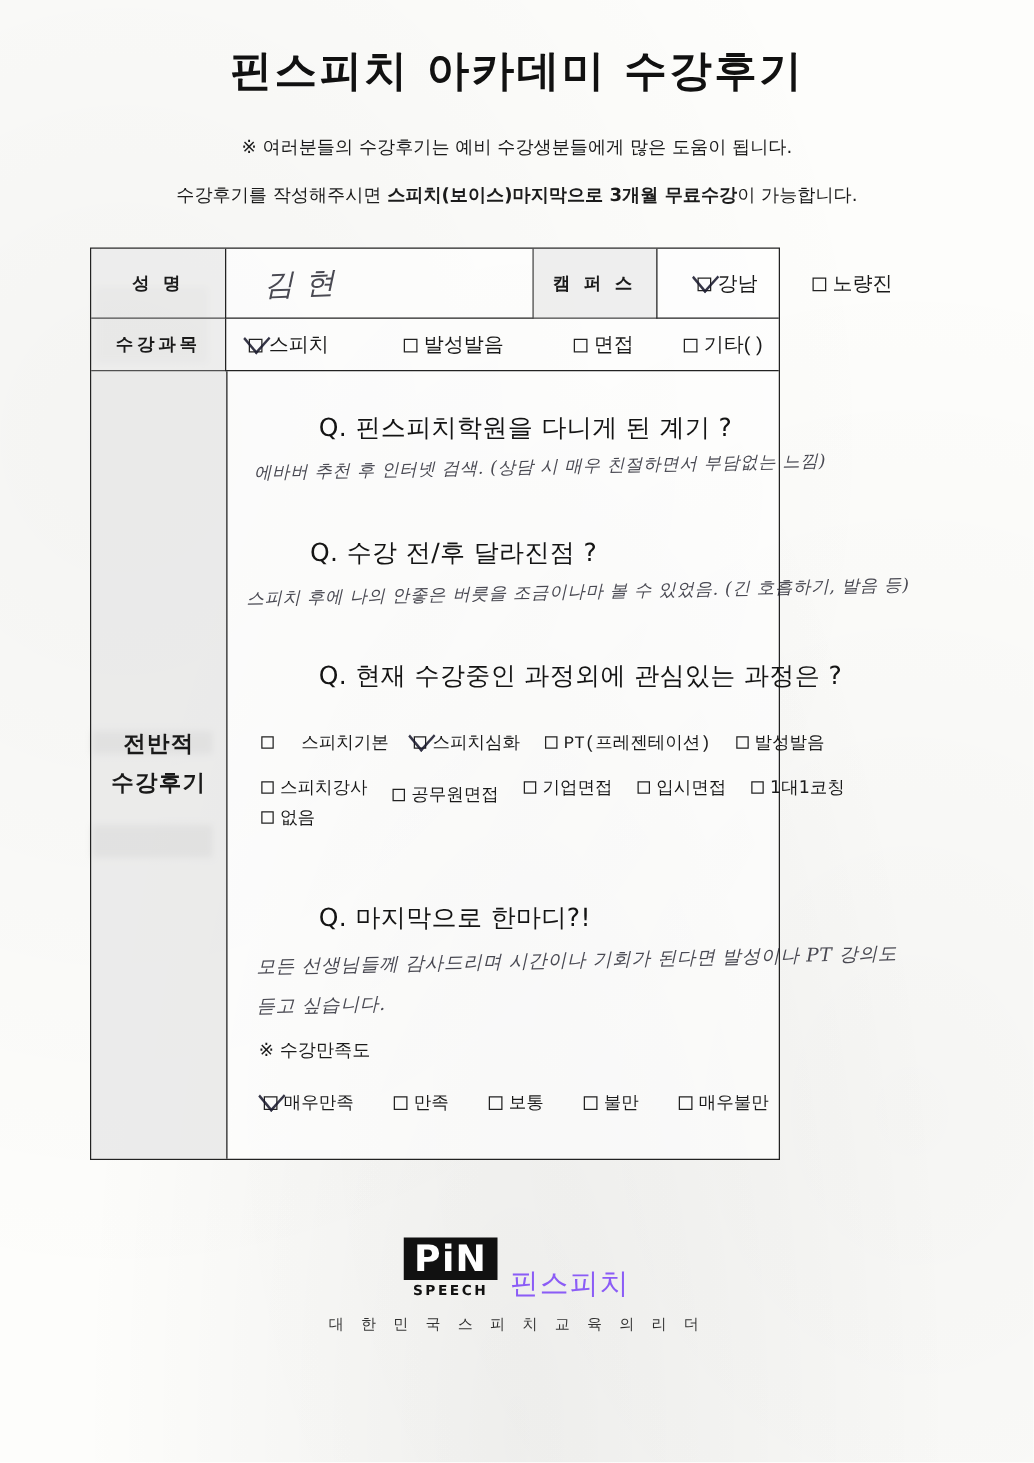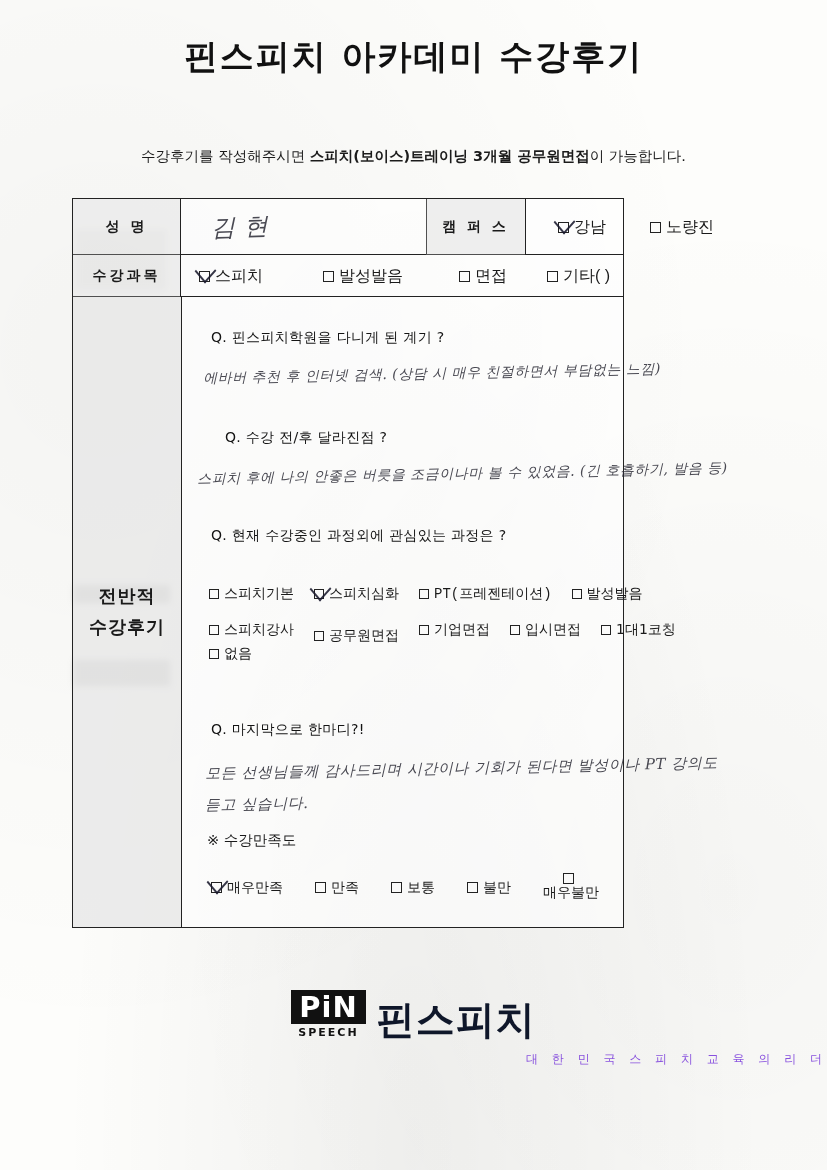--- a/index.html
+++ b/index.html
@@ -107,24 +107,25 @@
     font-size: 18px; font-weight: bold; line-height: 1.7;
     letter-spacing: 1px;
     font-family: "DejaVu Sans", sans-serif;
   }
   .body-content {
     position: absolute; left: 108px; top: 0; width: 574px; height: 630px;
   }
 
   .q {
     position: absolute;
-    font-size: 14px;
+    font-size: 20px;
     font-family: "DejaVu Sans", sans-serif;
     color: #141414;
     letter-spacing: 0.3px;
+    margin-left: 44px;
   }
   .answer {
     position: absolute;
     font-family: "DejaVu Serif", serif;
     font-size: 14px;
     color: #2a2a35;
     font-style: italic;
     opacity: 0.85;
     transform: rotate(-1.2deg);
     white-space: nowrap;
@@ -203,55 +204,55 @@
   .logo-sub {
     font-size: 11px;
     letter-spacing: 2px;
     font-weight: bold;
     font-family: "DejaVu Sans", sans-serif;
     color: #111;
     margin-top: 2px;
   }
   .logo-word {
     font-family: "DejaVu Sans", sans-serif;
-    font-weight: bold;
-    font-size: 39px;
-    color: #0f172a;
+    font-weight: normal;
+    font-size: 23px;
+    color: #8b5cf6;
     line-height: 1;
     letter-spacing: 1px;
   }
   .logo-tag {
     margin-top: 12px;
     font-size: 12px;
     letter-spacing: 5px;
-    color: #6d28d9;
+    color: #000000;
     font-family: "DejaVu Sans", sans-serif;
     opacity: 0.8;
-    text-align: right;
   }
   .smudge {
     position: absolute;
     pointer-events: none;
     background: rgba(90,90,90,0.22);
     filter: blur(3px);
   }
 </style>
 </head>
 <body>
 
 <div class="page">
   <div class="scan-noise"></div>
   <div class="smudge" style="left:74px; top:585px; width:96px; height:18px;"></div>
   <div class="smudge" style="left:74px; top:660px; width:96px; height:26px;"></div>
   <div class="smudge" style="left:76px; top:230px; width:90px; height:60px; opacity:0.5;"></div>
 
   <div class="title">핀스피치 아카데미 수강후기</div>
 
+  <div class="subtitle1">※ 여러분들의 수강후기는 예비 수강생분들에게 많은 도움이 됩니다.</div>
   <div class="subtitle2">
-    <span>수강후기를 작성해주시면 </span><span class="hl">스피치(보이스)트레이닝 3개월 공무원면접</span><span>이 가능합니다.</span>
+    <span>수강후기를 작성해주시면 </span><span class="hl">스피치(보이스)마지막으로 3개월 무료수강</span><span>이 가능합니다.</span>
   </div>
 
   <div class="form">
 
     <div class="row-name">
       <div class="cell-label name-label">성 명</div>
       <div class="name-value">
         <div class="answer" style="left:30px; top:12px; font-size:24px; transform:rotate(-2deg);">김 현</div>
       </div>
       <div class="cell-label campus-label">캠 퍼 스</div>
@@ -292,27 +293,27 @@
     <div class="row-body">
       <div class="body-label">
         <span style="white-space:pre-line;">전반적
 수강후기</span>
       </div>
       <div class="body-content">
 
         <div class="q" style="left:30px; top:32px;">Q. 핀스피치학원을 다니게 된 계기 ?</div>
         <div class="answer" style="left:22px; top:68px;">에바버 추천 후 인터넷 검색. (상담 시 매우 친절하면서 부담없는 느낌)</div>
 
-        <div class="q" style="left:44px; top:132px;">Q. 수강 전/후 달라진점 ?</div>
+        <div class="q" style="left:23px; top:132px;">Q. 수강 전/후 달라진점 ?</div>
         <div class="answer" style="left:16px; top:168px;">스피치 후에 나의 안좋은 버릇을 조금이나마 볼 수 있었음. (긴 호흡하기, 발음 등)</div>
 
         <div class="q" style="left:30px; top:230px;">Q. 현재 수강중인 과정외에 관심있는 과정은 ?</div>
 
         <div class="cbline" style="left:28px; top:288px;">
-          <span class="cb" style="margin-right:20px;">
+          <span class="cb" style="margin-right:20px;gap:17px;">
             <span class="box"></span>
             <span>스피치기본</span>
           </span>
           <span class="cb" style="margin-right:20px;font-family:Liberation Serif, serif;">
             <span class="box checked"></span>
             <span>스피치심화</span>
           </span>
           <span class="cb" style="margin-right:20px;font-family:Liberation Mono, monospace;">
             <span class="box"></span>
             <span>PT(프레젠테이션)</span>
@@ -369,21 +370,21 @@
             <span>만족</span>
           </span>
           <span class="cb">
             <span class="box big"></span>
             <span>보통</span>
           </span>
           <span class="cb">
             <span class="box big"></span>
             <span>불만</span>
           </span>
-          <span class="cb" style="margin-right:0;flex-direction:column;">
+          <span class="cb" style="margin-right:0;">
             <span class="box big"></span>
             <span>매우불만</span>
           </span>
         </div>
 
       </div>
     </div>
   </div>
 
   <div class="footer">

